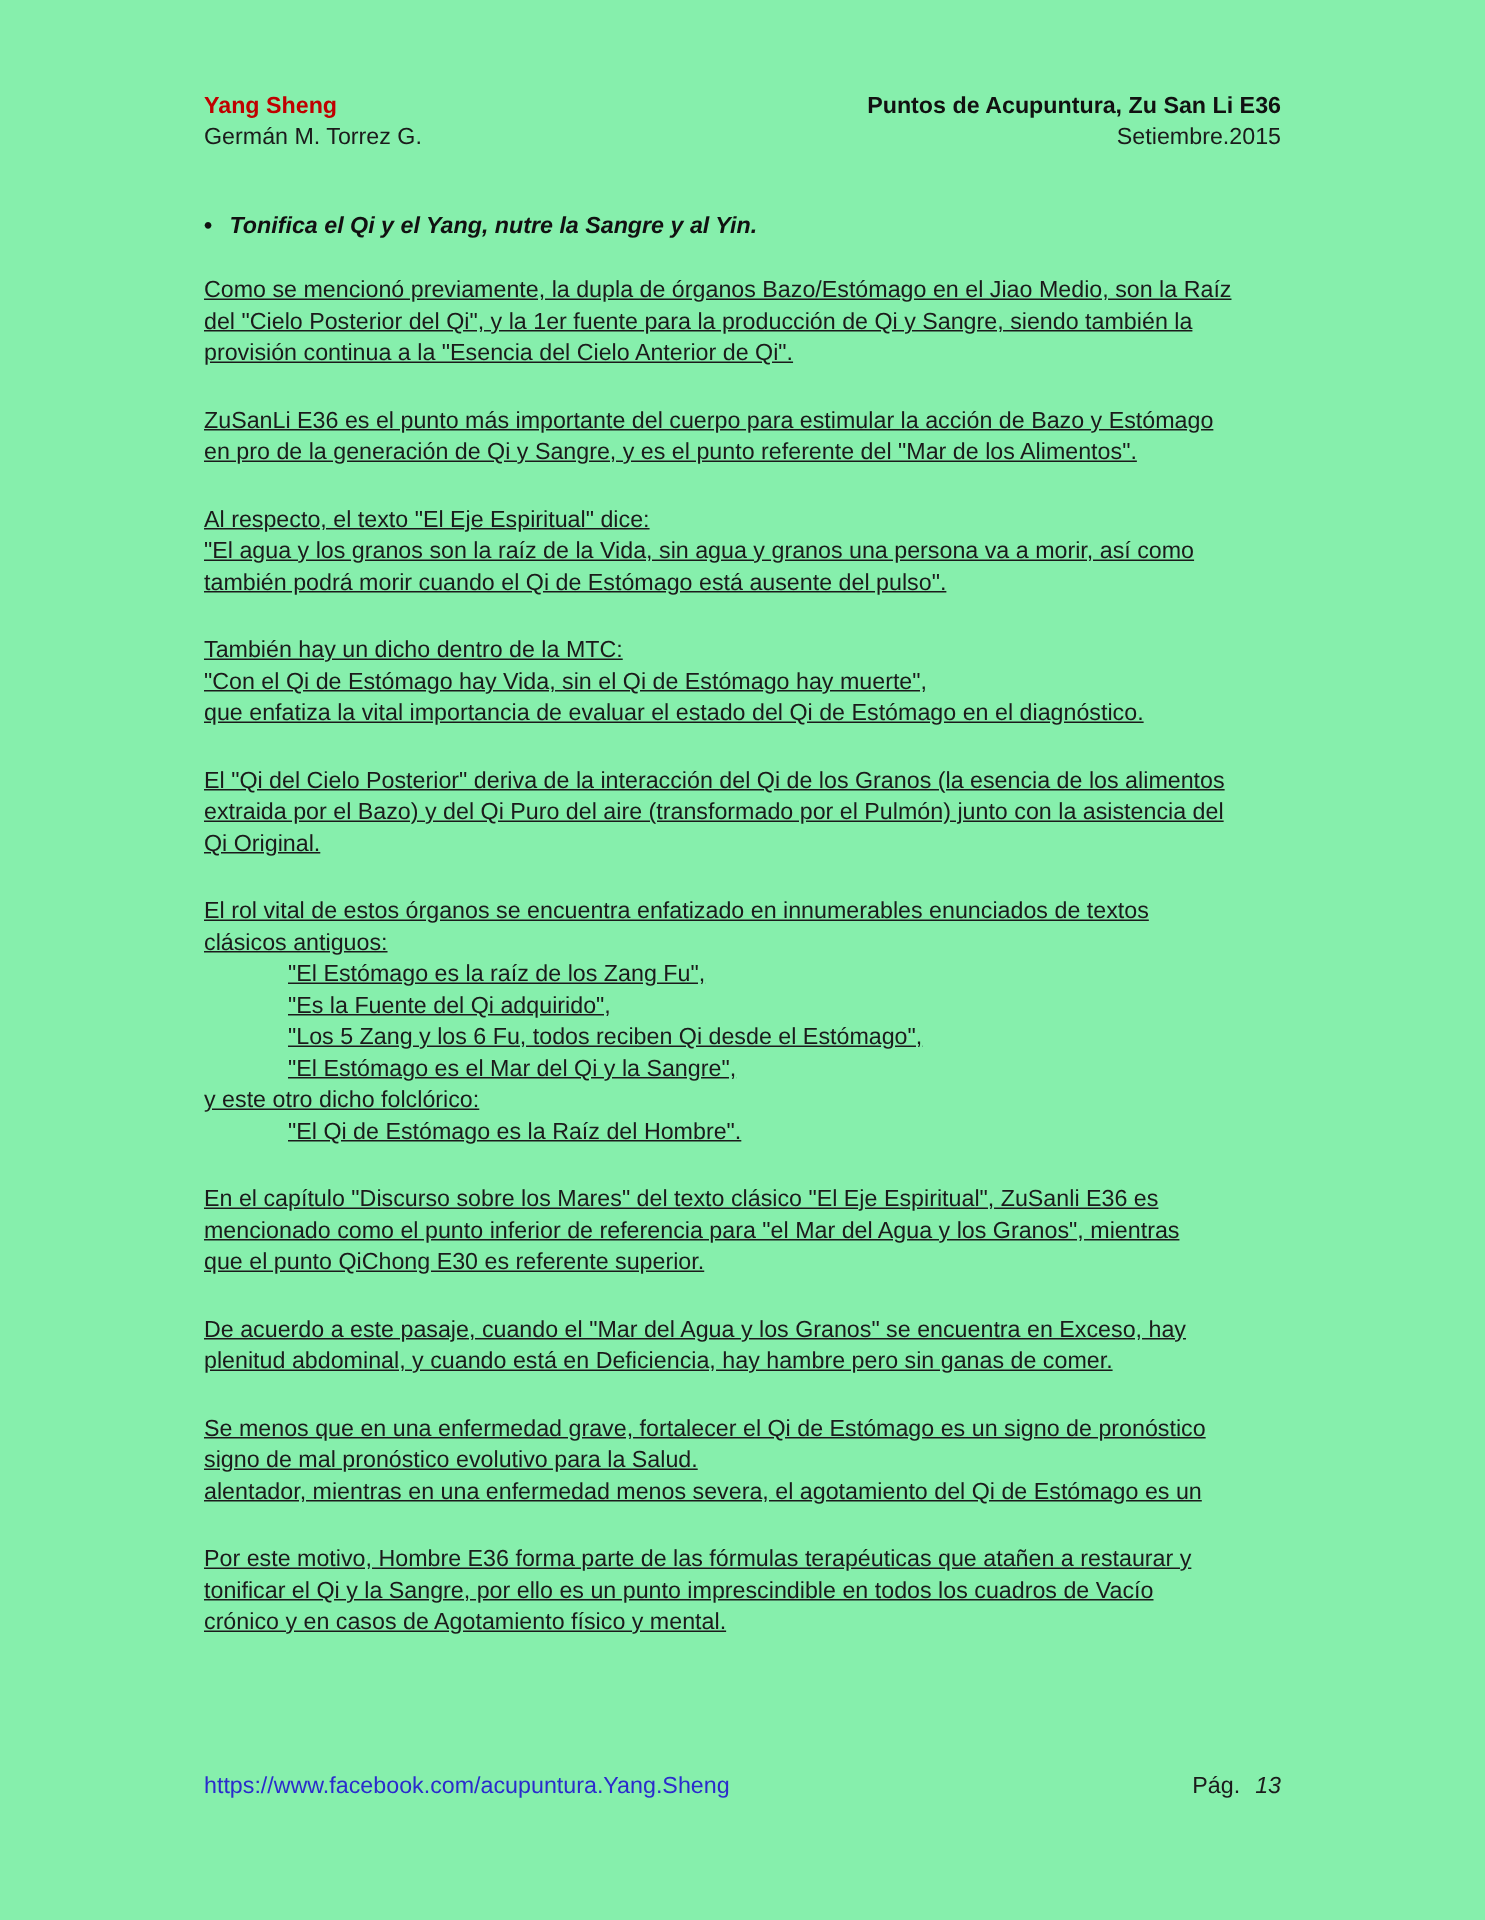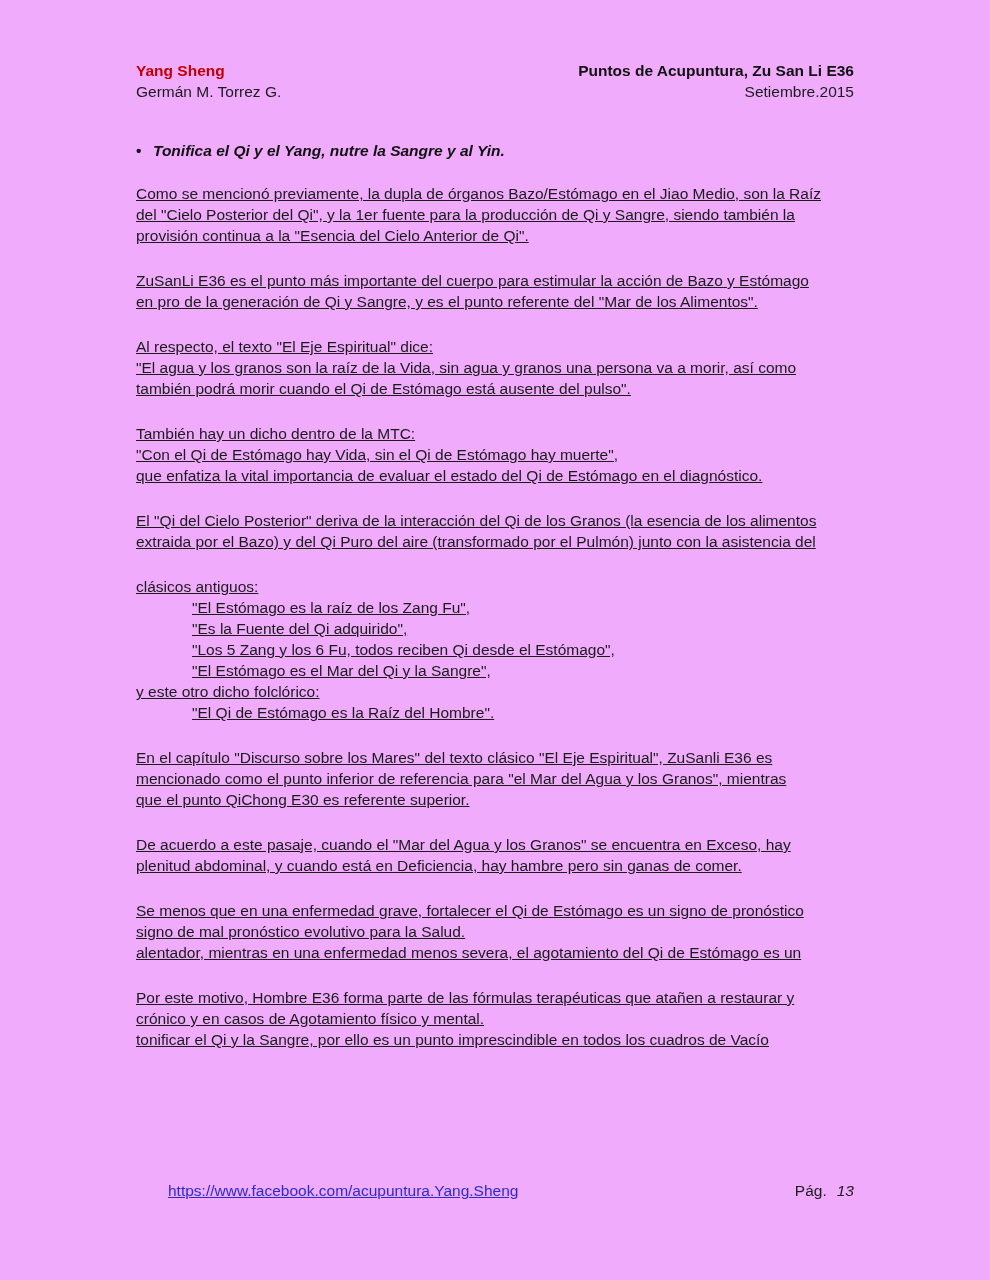--- a/index.html
+++ b/index.html
@@ -13,21 +13,21 @@
     position: relative;
     font-family: "Liberation Sans", sans-serif;
     color: #1b1b1b;
     font-size: 15.5px;
     line-height: 21px;
     overflow: hidden;
   }
   .page {
     position: absolute;
     inset: 0;
-    background: #f0abfc;
+    background: #86efac;
   }
   .content {
     position: absolute;
     top: 60px;
     left: 136px;
     right: 136px;
   }
   .doc-header {
     display: flex;
     justify-content: space-between;
@@ -69,23 +69,21 @@
     position: absolute;
     top: 1180px;
     left: 136px;
     right: 136px;
     display: flex;
     justify-content: space-between;
     align-items: baseline;
   }
   .footer-link {
     color: #2B2BCC;
-    text-decoration: underline;
     cursor: pointer;
-    margin-left: 32px;
   }
   .page-num-group { color: #1b1b1b; }
   .page-num-group .num { margin-left: 10px; font-style: italic; }
 </style>
 </head>
 <body>
 
 <div class="page">
 
   <div class="content">
@@ -122,22 +120,24 @@
           <div class="line">también podrá morir cuando el Qi de Estómago está ausente del pulso".</div>
         </div>
         <div class="para">
           <div class="line">También hay un dicho dentro de la MTC:</div>
           <div class="line">"Con el Qi de Estómago hay Vida, sin el Qi de Estómago hay muerte",</div>
           <div class="line">que enfatiza la vital importancia de evaluar el estado del Qi de Estómago en el diagnóstico.</div>
         </div>
         <div class="para">
           <div class="line">El "Qi del Cielo Posterior" deriva de la interacción del Qi de los Granos (la esencia de los alimentos</div>
           <div class="line">extraida por el Bazo) y del Qi Puro del aire (transformado por el Pulmón) junto con la asistencia del</div>
+          <div class="line">Qi Original.</div>
         </div>
         <div class="para">
+          <div class="line">El rol vital de estos órganos se encuentra enfatizado en innumerables enunciados de textos</div>
           <div class="line">clásicos antiguos:</div>
           <div class="line indent">"El Estómago es la raíz de los Zang Fu",</div>
           <div class="line indent">"Es la Fuente del Qi adquirido",</div>
           <div class="line indent">"Los 5 Zang y los 6 Fu, todos reciben Qi desde el Estómago",</div>
           <div class="line indent">"El Estómago es el Mar del Qi y la Sangre",</div>
           <div class="line">y este otro dicho folclórico:</div>
           <div class="line indent">"El Qi de Estómago es la Raíz del Hombre".</div>
         </div>
         <div class="para">
           <div class="line">En el capítulo "Discurso sobre los Mares" del texto clásico "El Eje Espiritual", ZuSanli E36 es</div>
@@ -148,22 +148,22 @@
           <div class="line">De acuerdo a este pasaje, cuando el "Mar del Agua y los Granos" se encuentra en Exceso, hay</div>
           <div class="line">plenitud abdominal, y cuando está en Deficiencia, hay hambre pero sin ganas de comer.</div>
         </div>
         <div class="para">
           <div class="line">Se menos que en una enfermedad grave, fortalecer el Qi de Estómago es un signo de pronóstico</div>
           <div class="line">signo de mal pronóstico evolutivo para la Salud.</div>
           <div class="line">alentador, mientras en una enfermedad menos severa, el agotamiento del Qi de Estómago es un</div>
         </div>
         <div class="para">
           <div class="line">Por este motivo, Hombre E36 forma parte de las fórmulas terapéuticas que atañen a restaurar y</div>
+          <div class="line">tonificar el Qi y la Sangre, por ello es un punto imprescindible en todos los cuadros de Vacío</div>
           <div class="line">crónico y en casos de Agotamiento físico y mental.</div>
-          <div class="line">tonificar el Qi y la Sangre, por ello es un punto imprescindible en todos los cuadros de Vacío</div>
         </div>
       </div>
 
   </div>
 
   <div class="doc-footer">
     <span class="footer-link">https://www.facebook.com/acupuntura.Yang.Sheng</span>
     <span class="page-num-group"><span>Pág.</span><span class="num">13</span></span>
   </div>
 

